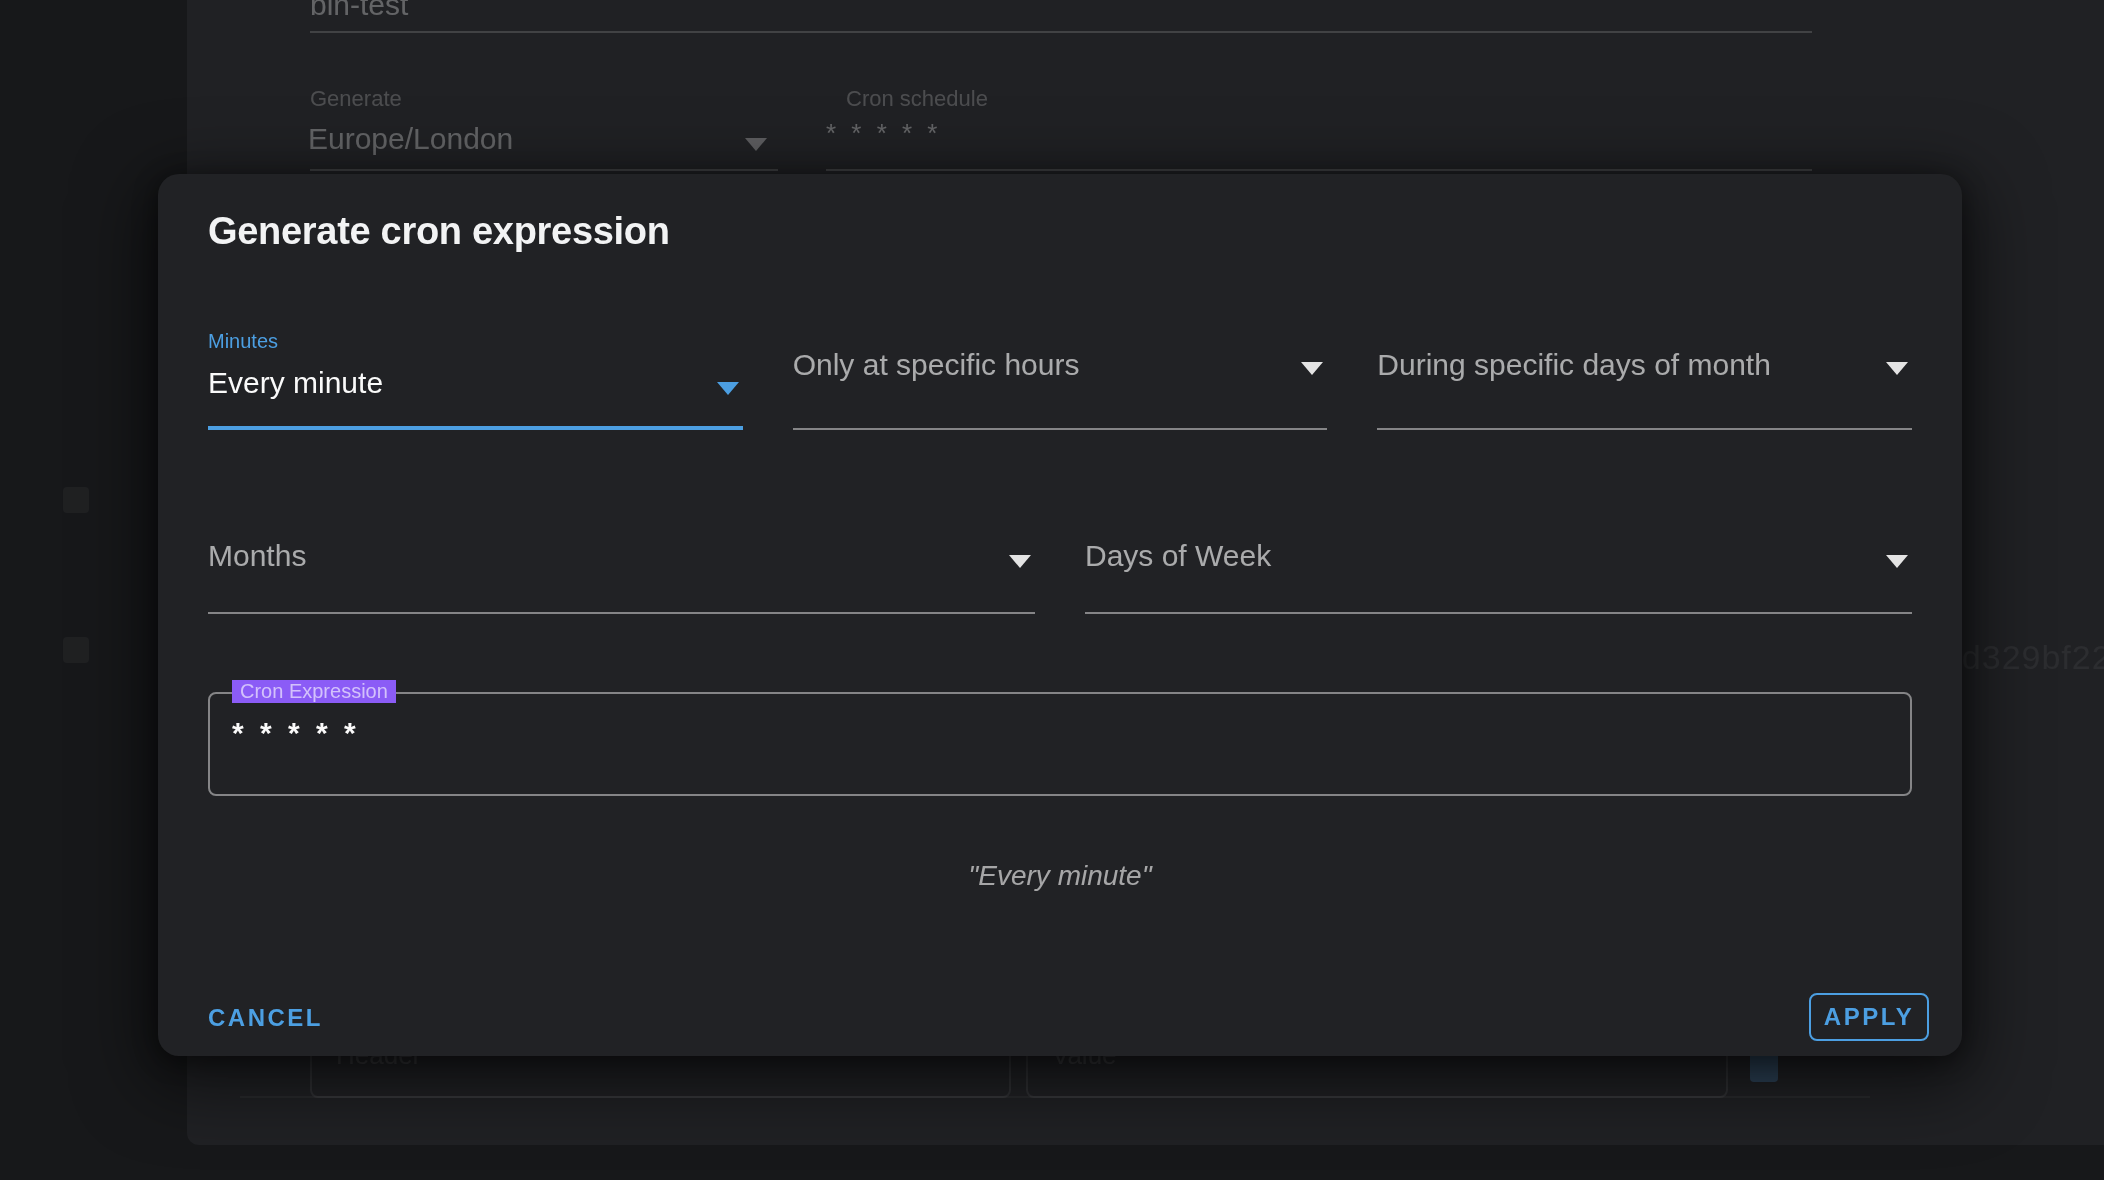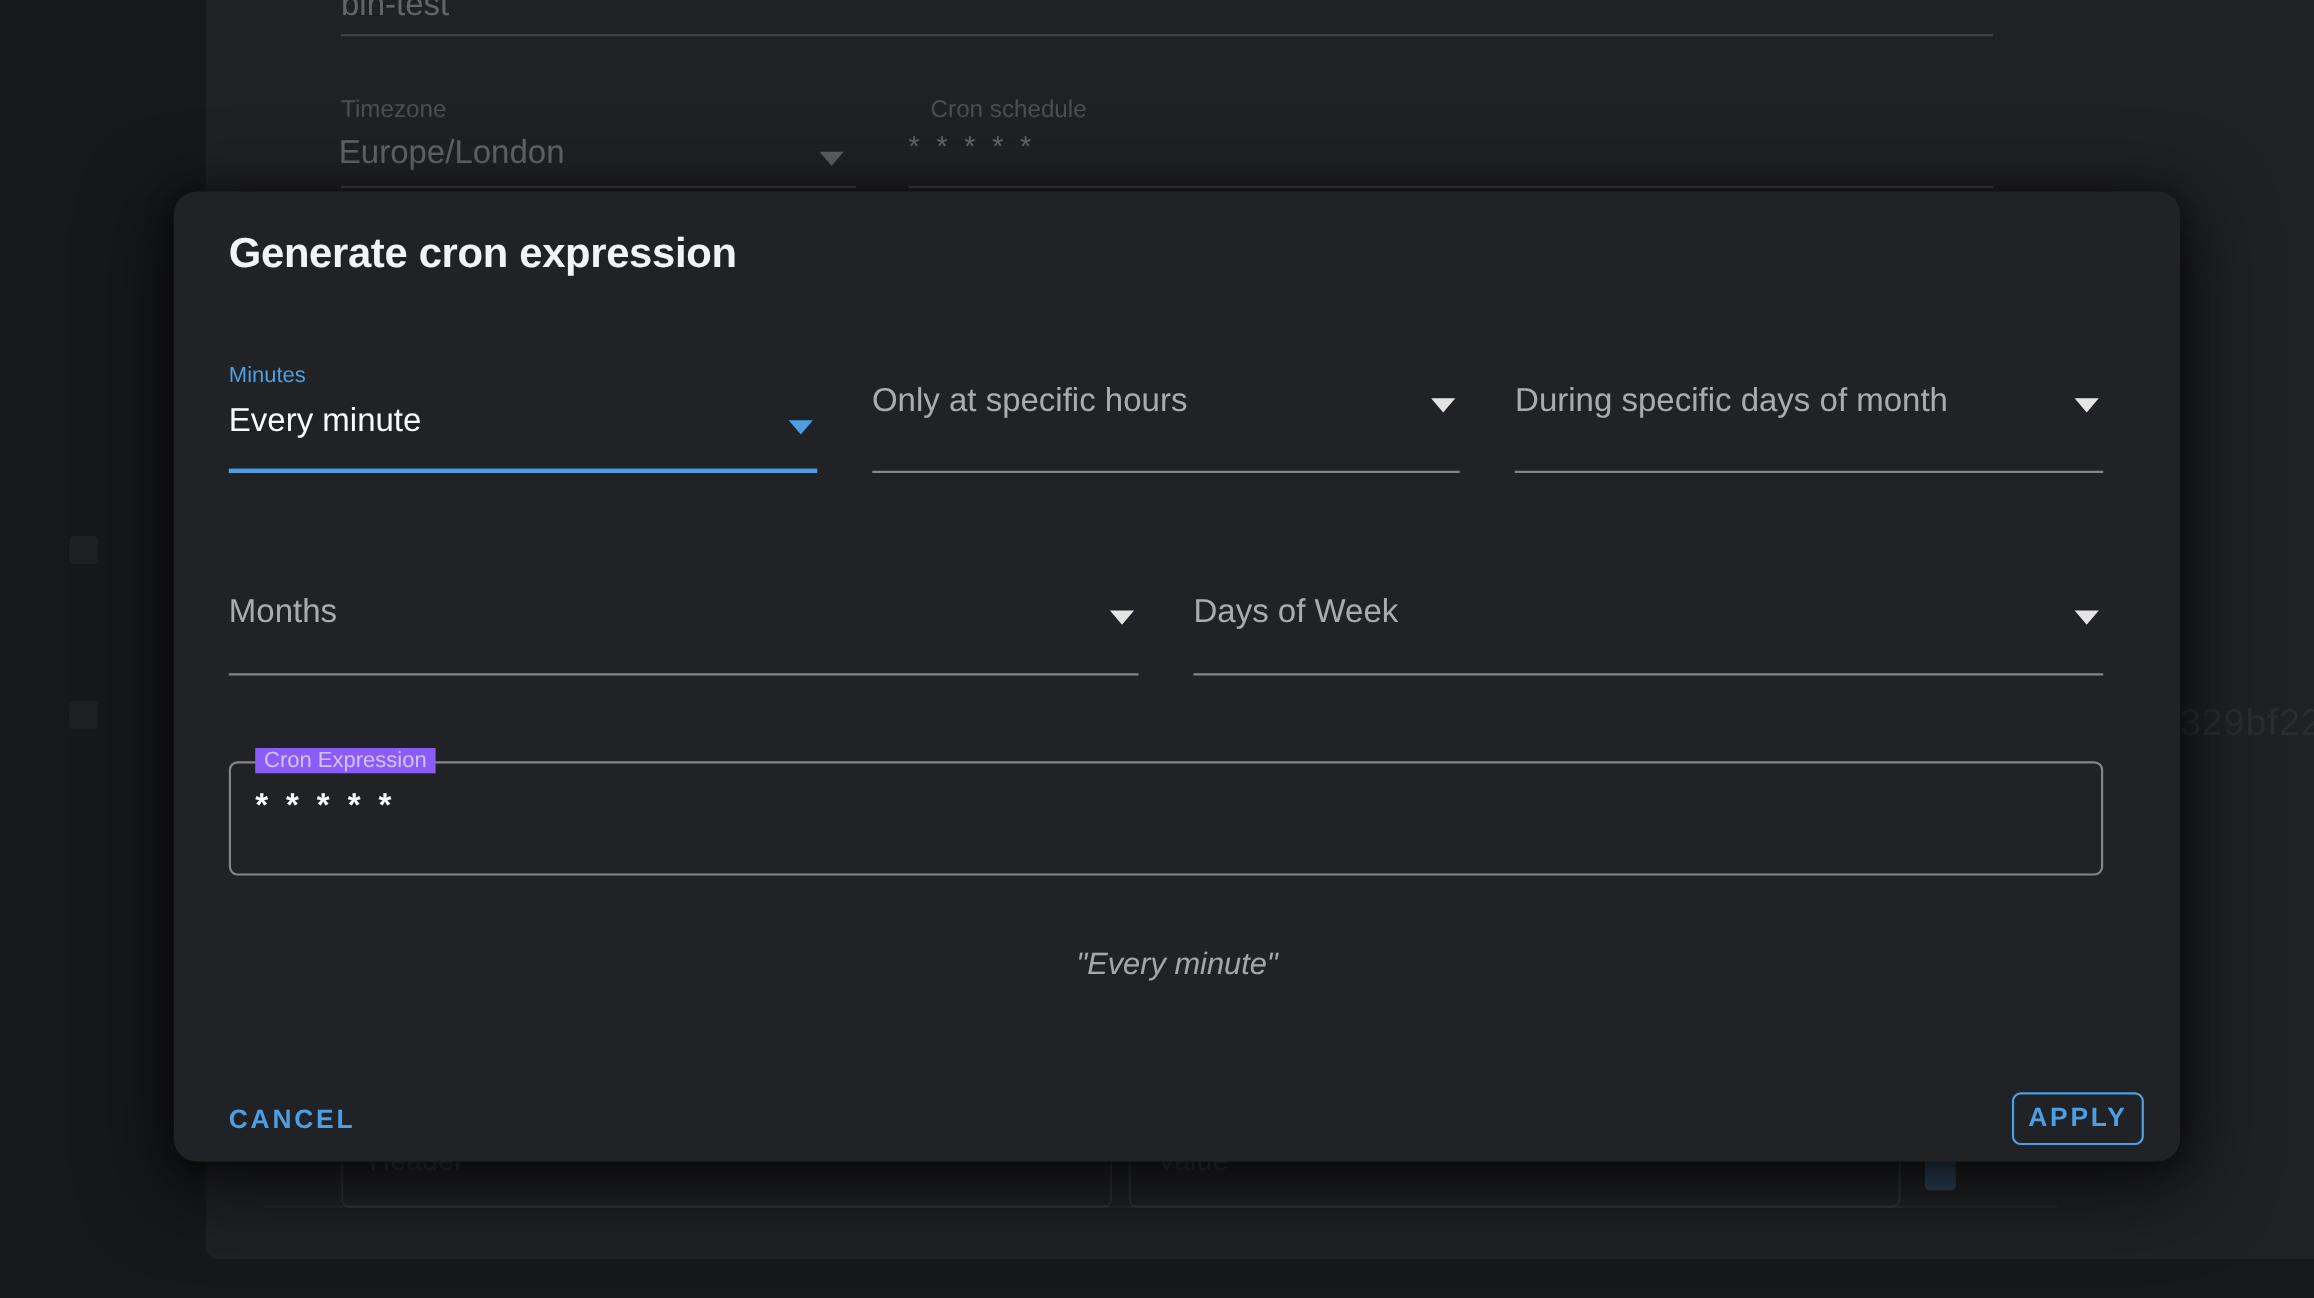--- a/index.html
+++ b/index.html
@@ -19,21 +19,20 @@
   .bg-box{border:2px solid rgba(255,255,255,0.07);border-radius:8px;}
   .bg-faint-label{color:rgba(255,255,255,0.10);font-size:26px;}
   .bg-hash{color:rgba(255,255,255,0.055);font-size:34px;letter-spacing:1px;white-space:nowrap;}
   .bg-chip{background:rgba(76,140,200,0.32);border-radius:4px;}
   .bg-sq{background:rgba(255,255,255,0.04);border-radius:4px;}
   
   .modal{
     left:158px;top:174px;width:1804px;height:882px;
     background:#212225;border-radius:21px;
     box-shadow:0 18px 70px 12px rgba(0,0,0,0.55),0 4px 24px rgba(0,0,0,0.45);
-    padding-left:20px;
   }
   .dlg-title{left:50px;top:36px;font-size:38px;font-weight:700;color:#f2f3f4;letter-spacing:-0.3px;}
   .row{left:50px;width:1704px;display:flex;gap:50px;}
   .row1{top:150px;height:106px;}
   .row2{top:355px;height:85px;}
   .sel{flex:1;position:relative;box-sizing:border-box;cursor:pointer;}
   .sel-active{border-bottom:4px solid #4c9fe2;}
   .sel-idle{border-bottom:2px solid rgba(255,255,255,0.45);}
   .sel-label{position:absolute;left:0;top:6px;font-size:20px;color:#4c9fe2;}
   .sel-value{position:absolute;left:0;font-size:30px;color:#fafafa;white-space:nowrap;}
@@ -63,21 +62,21 @@
   }
 </style>
 </head>
 <body>
 
 <div class="abs bg-panel"></div>
 
 <div class="abs bg-text" style="left:310px;top:-12px;">bin-test</div>
 <div class="abs bg-line" style="left:310px;top:31px;width:1502px;"></div>
 
-<div class="abs bg-label" style="left:310px;top:86px;">Timezone</div>
+<div class="abs bg-label" style="left:310px;top:86px;">Generate</div>
 <div class="abs bg-text" style="left:308px;top:122px;">Europe/London</div>
 <div class="abs bg-arrow" style="left:745px;top:138px;"></div>
 <div class="abs bg-line" style="left:310px;top:169px;width:468px;"></div>
 
 <div class="abs bg-label" style="left:826px;top:86px;margin-left:20px;">Cron schedule</div>
 <div class="abs bg-text" style="left:826px;top:118px;font-size:26px;letter-spacing:4px;">* * * * *</div>
 <div class="abs bg-line" style="left:826px;top:169px;width:986px;"></div>
 
 <div class="abs bg-hash" style="left:1922px;top:638px;">9ad329bf22</div>
 

